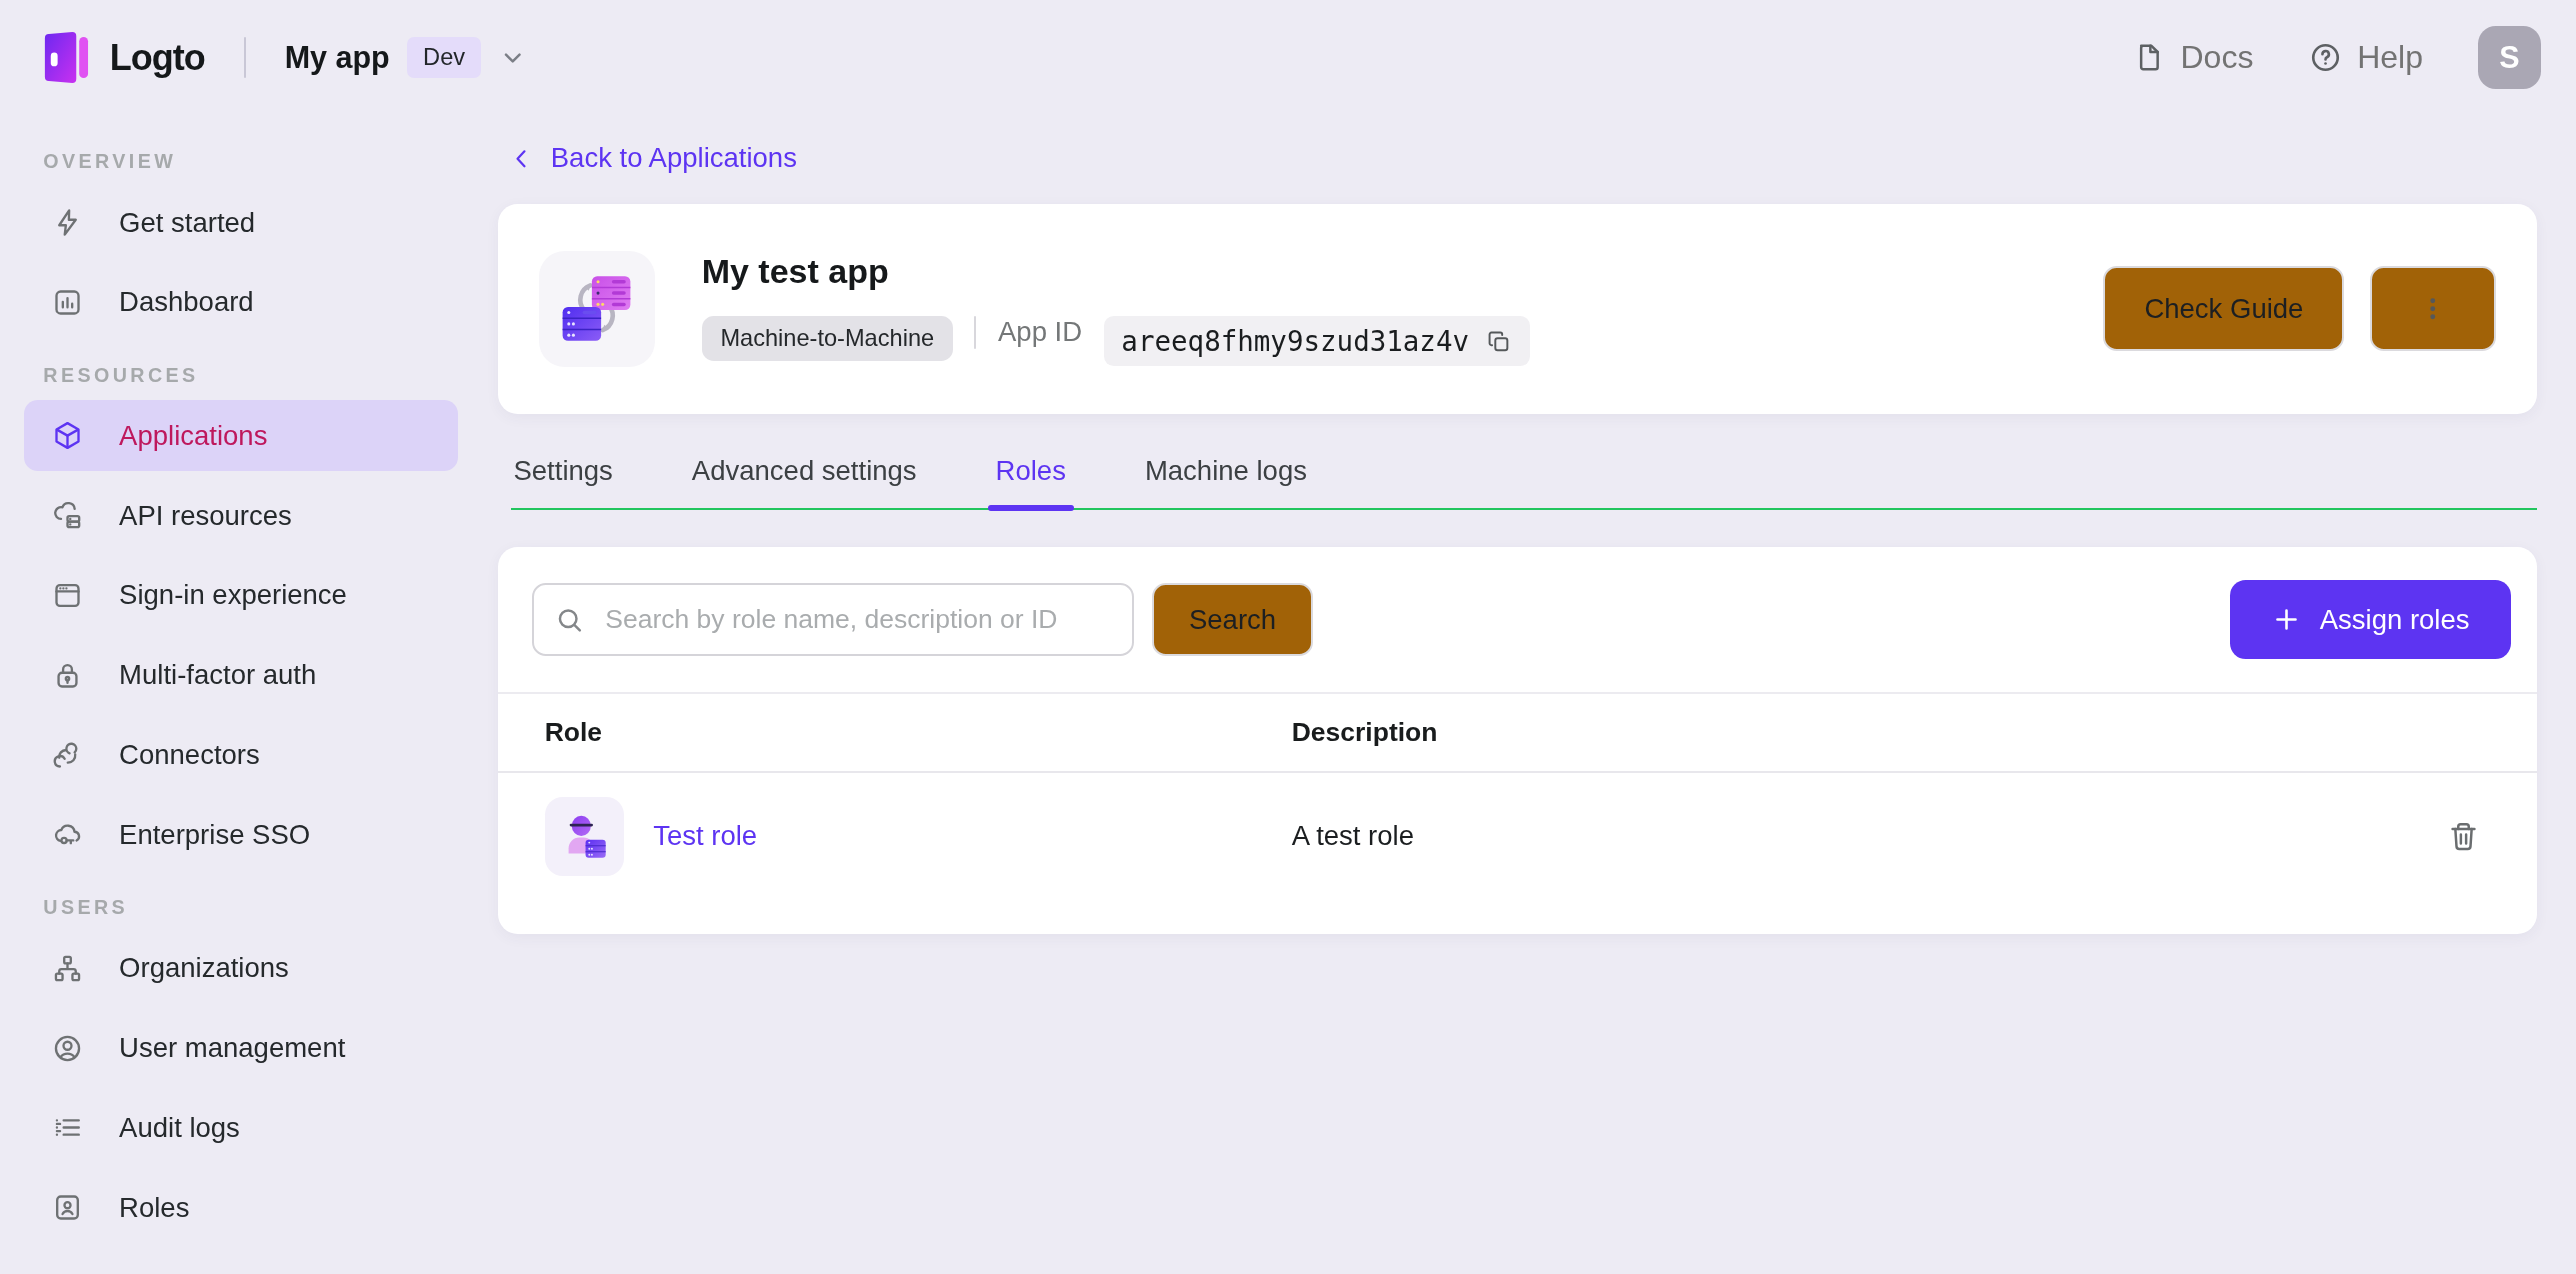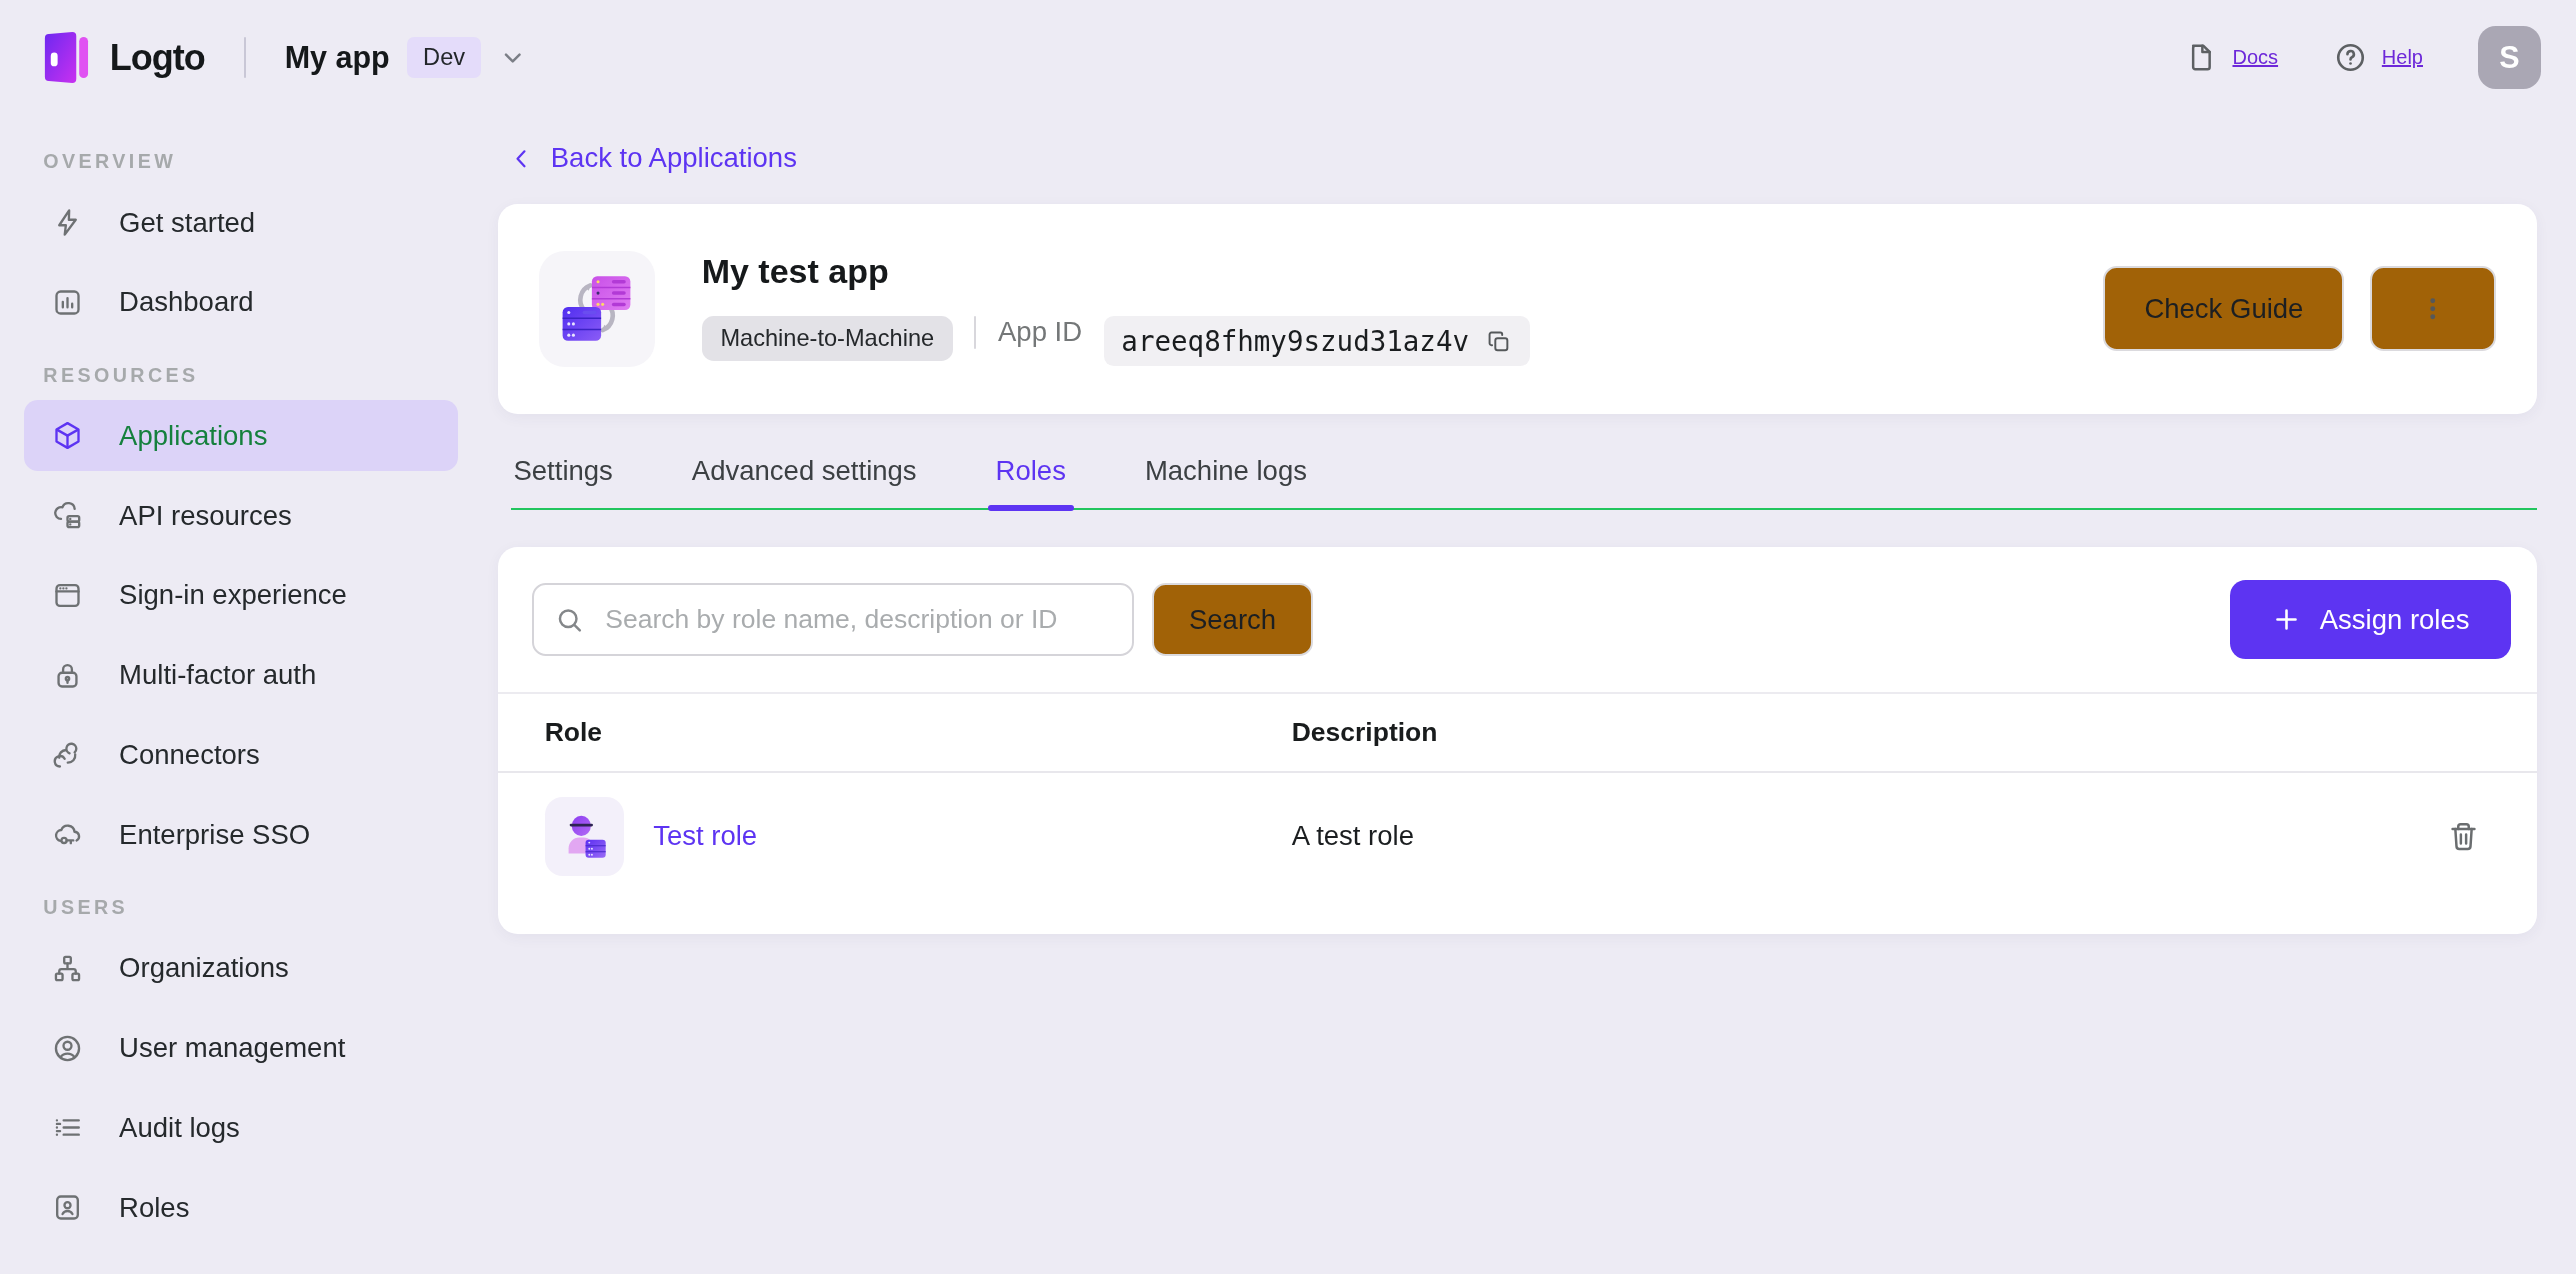--- a/index.html
+++ b/index.html
@@ -15,35 +15,35 @@
   .topbar { height:115px; display:flex; align-items:center; padding:0 35px 0 39px; }
   .brand { display:flex; align-items:center; gap:19.7px; }
   .brand-name { font-size:36px; font-weight:700; letter-spacing:-1px; color:#15181a; }
   .topbar-divider { width:2px; height:41px; background:#c9c7d6; margin:0 39px; border-radius:1px; }
   .tenant { display:flex; align-items:center; gap:17.7px; cursor:pointer; }
   .tenant-name { font-size:30.5px; font-weight:600; color:#15181a; }
   .env-badge { background:#e4dcfa; color:#22262a; font-size:23.6px; font-weight:500;
                padding:6.9px 15.7px; border-radius:7px; }
   .chevron { color:#7b7e86; }
   .topbar-right { margin-left:auto; display:flex; align-items:center; gap:55px; }
-  .top-link { display:flex; align-items:center; gap:13.8px; font-size:20px; color:#6d28d9; cursor:pointer;text-decoration:underline; }
+  .top-link { display:flex; align-items:center; gap:13.8px; font-size:32px; color:#737373; cursor:pointer; }
   .top-link svg { color:#5d6063; }
   .avatar { width:63px; height:63px; border-radius:17.7px; background:#aaa7b4; color:#fff;
             display:flex; align-items:center; justify-content:center;
             font-size:30.5px; font-weight:700; cursor:pointer; }
 
   
   .layout { display:flex; align-items:flex-start; }
   .sidebar { width:482px; flex:0 0 482px; padding:9.8px 23.6px 0; }
   .section-label { font-size:19.7px; font-weight:700; letter-spacing:3.4px; color:#a6a9ab;
                    margin:25.6px 19.7px 13.8px; }
   .nav-item { display:flex; align-items:center; gap:35px; height:71px; padding:0 27.5px;
               border-radius:13.8px; font-size:27.5px; color:#25292c; margin-bottom:8.8px; cursor:pointer; }
   .nav-item svg { color:#6e7173; flex:0 0 auto; }
-  .nav-item.active { background:#dcd3f8; color:#15803d; font-weight:500; }
+  .nav-item.active { background:#dcd3f8; color:#be185d; font-weight:500; }
   .nav-item.active svg { color:#5d34f2; }
 
   .main { flex:1; min-width:0; padding:23.6px 39px 0 15.7px; }
 
   .back-link { display:inline-flex; align-items:center; gap:15.7px; color:#5d34f2;
                font-size:27.5px; margin:3.9px 0 29.5px 11.8px; cursor:pointer; }
 
   .card { background:#fff; border-radius:19.7px; box-shadow:0 3.9px 13.8px rgba(64,58,102,0.05); }
 
   

